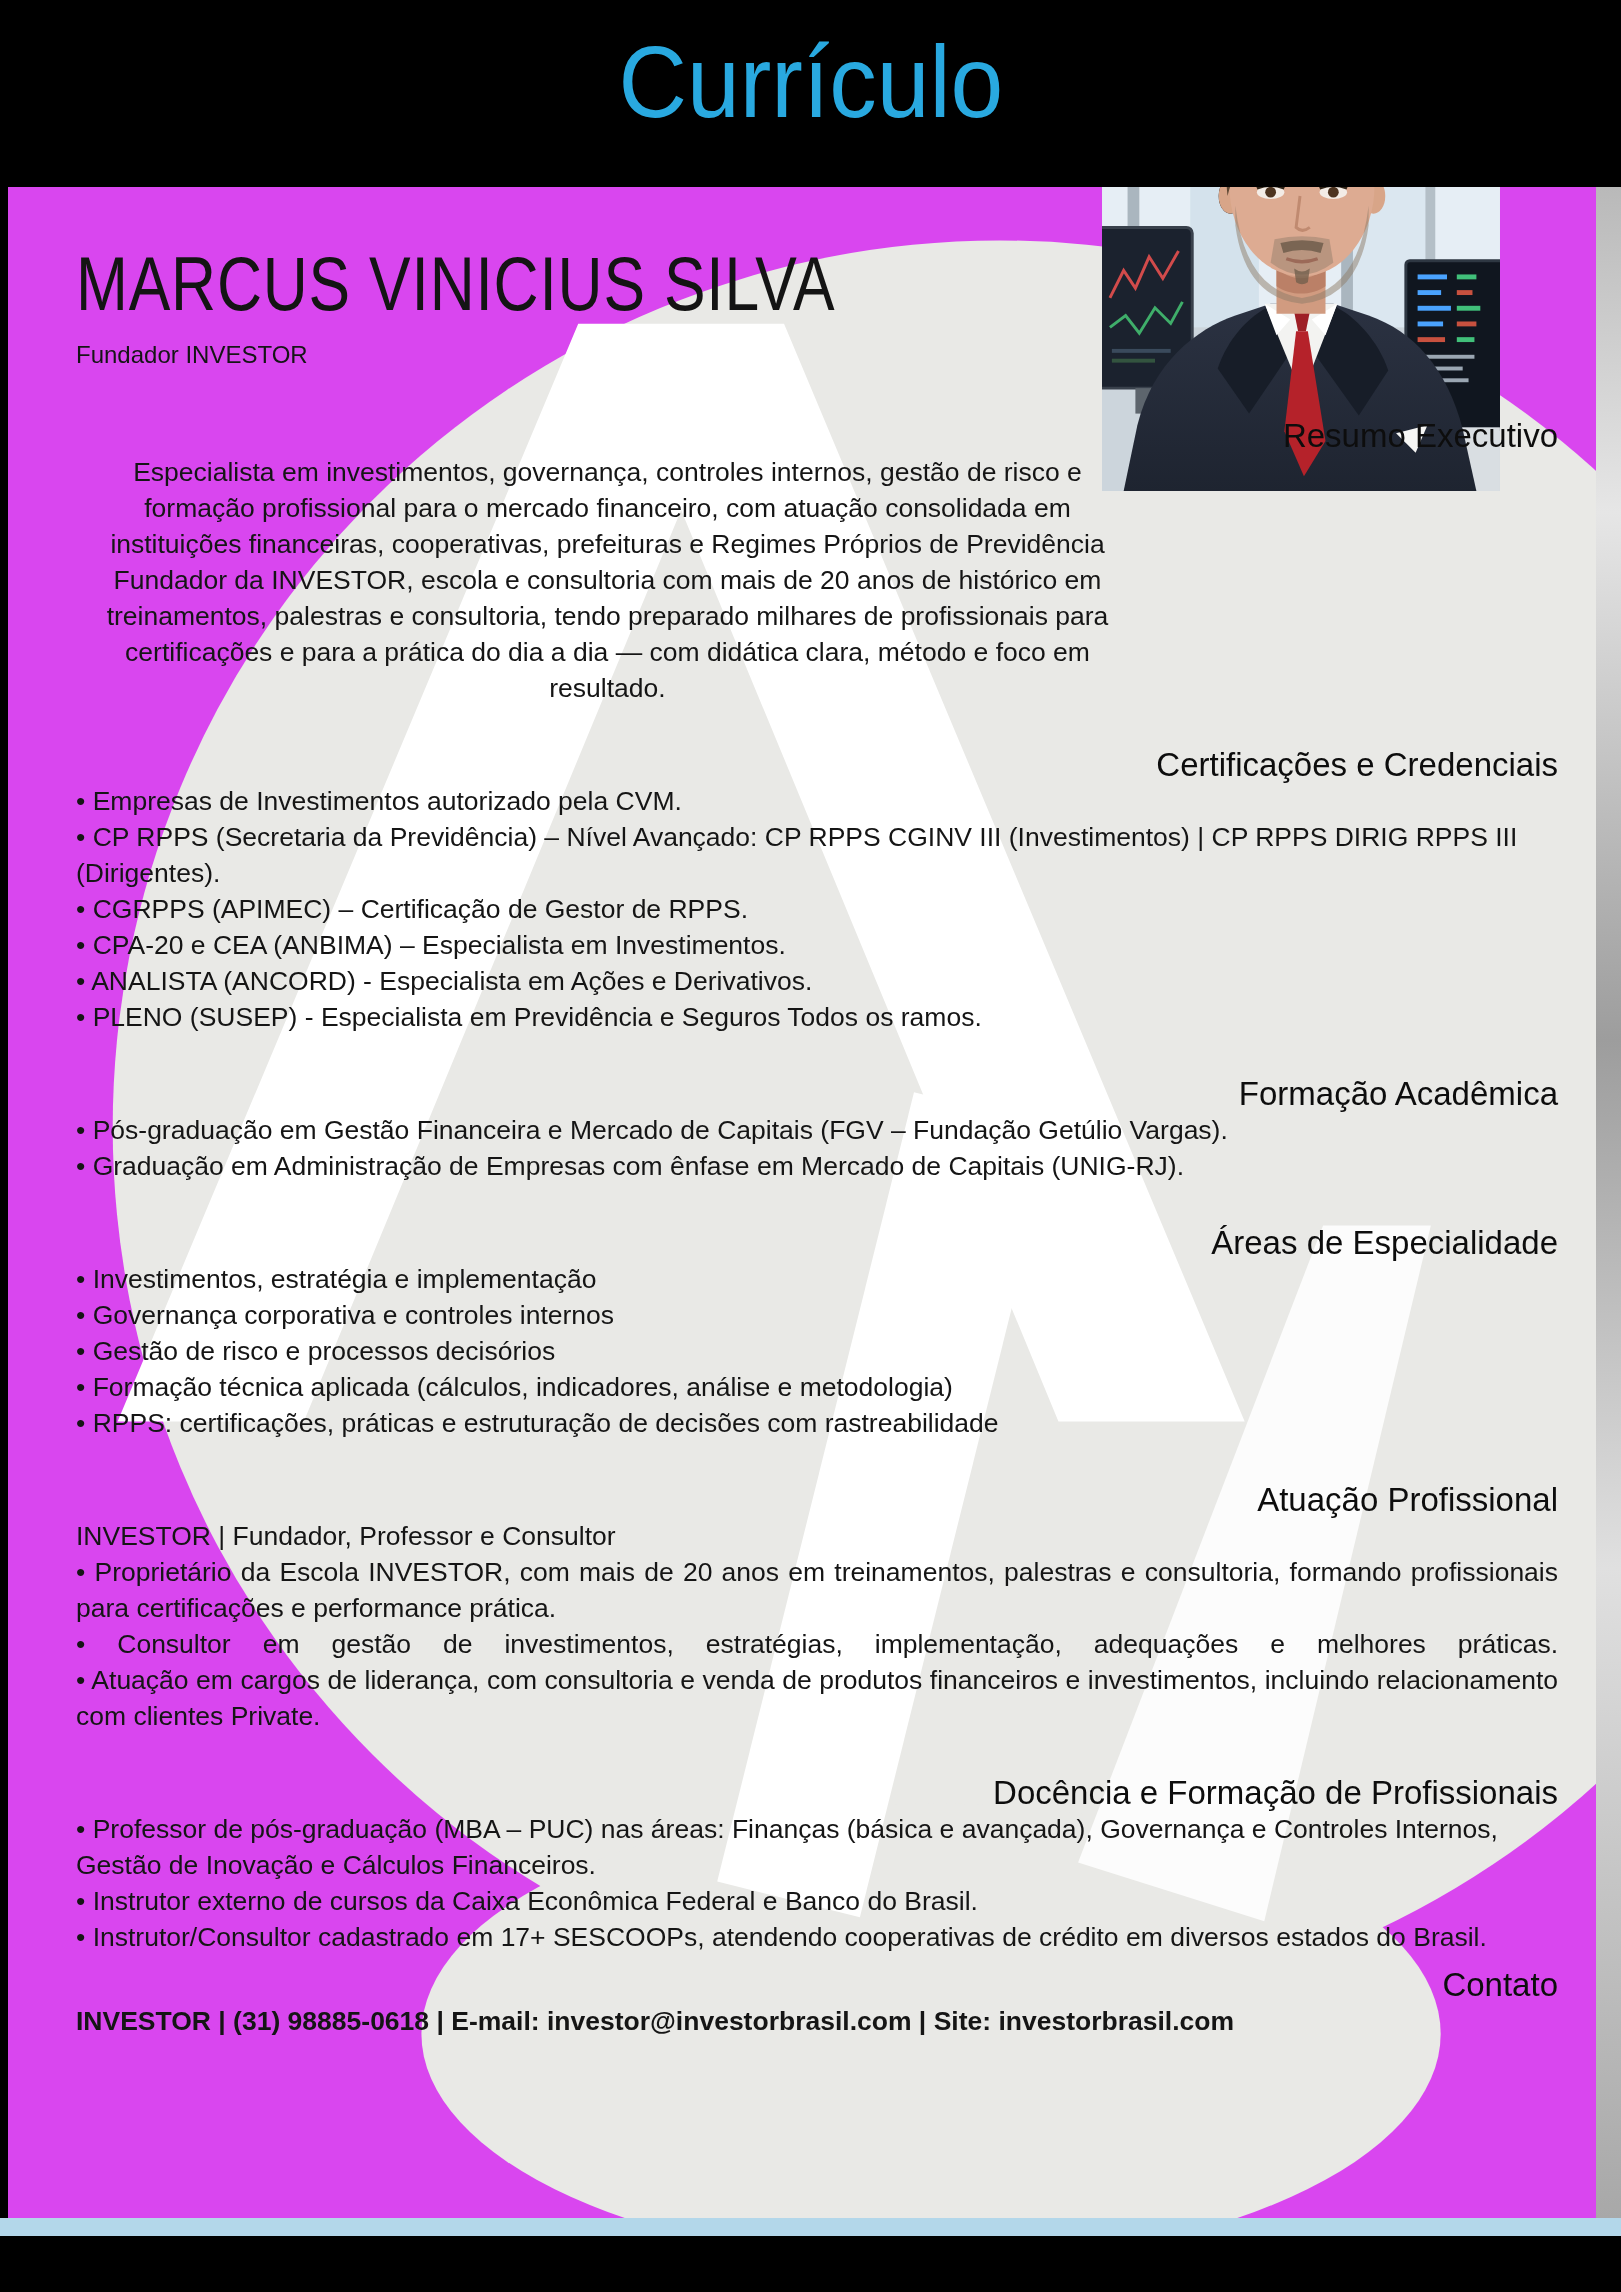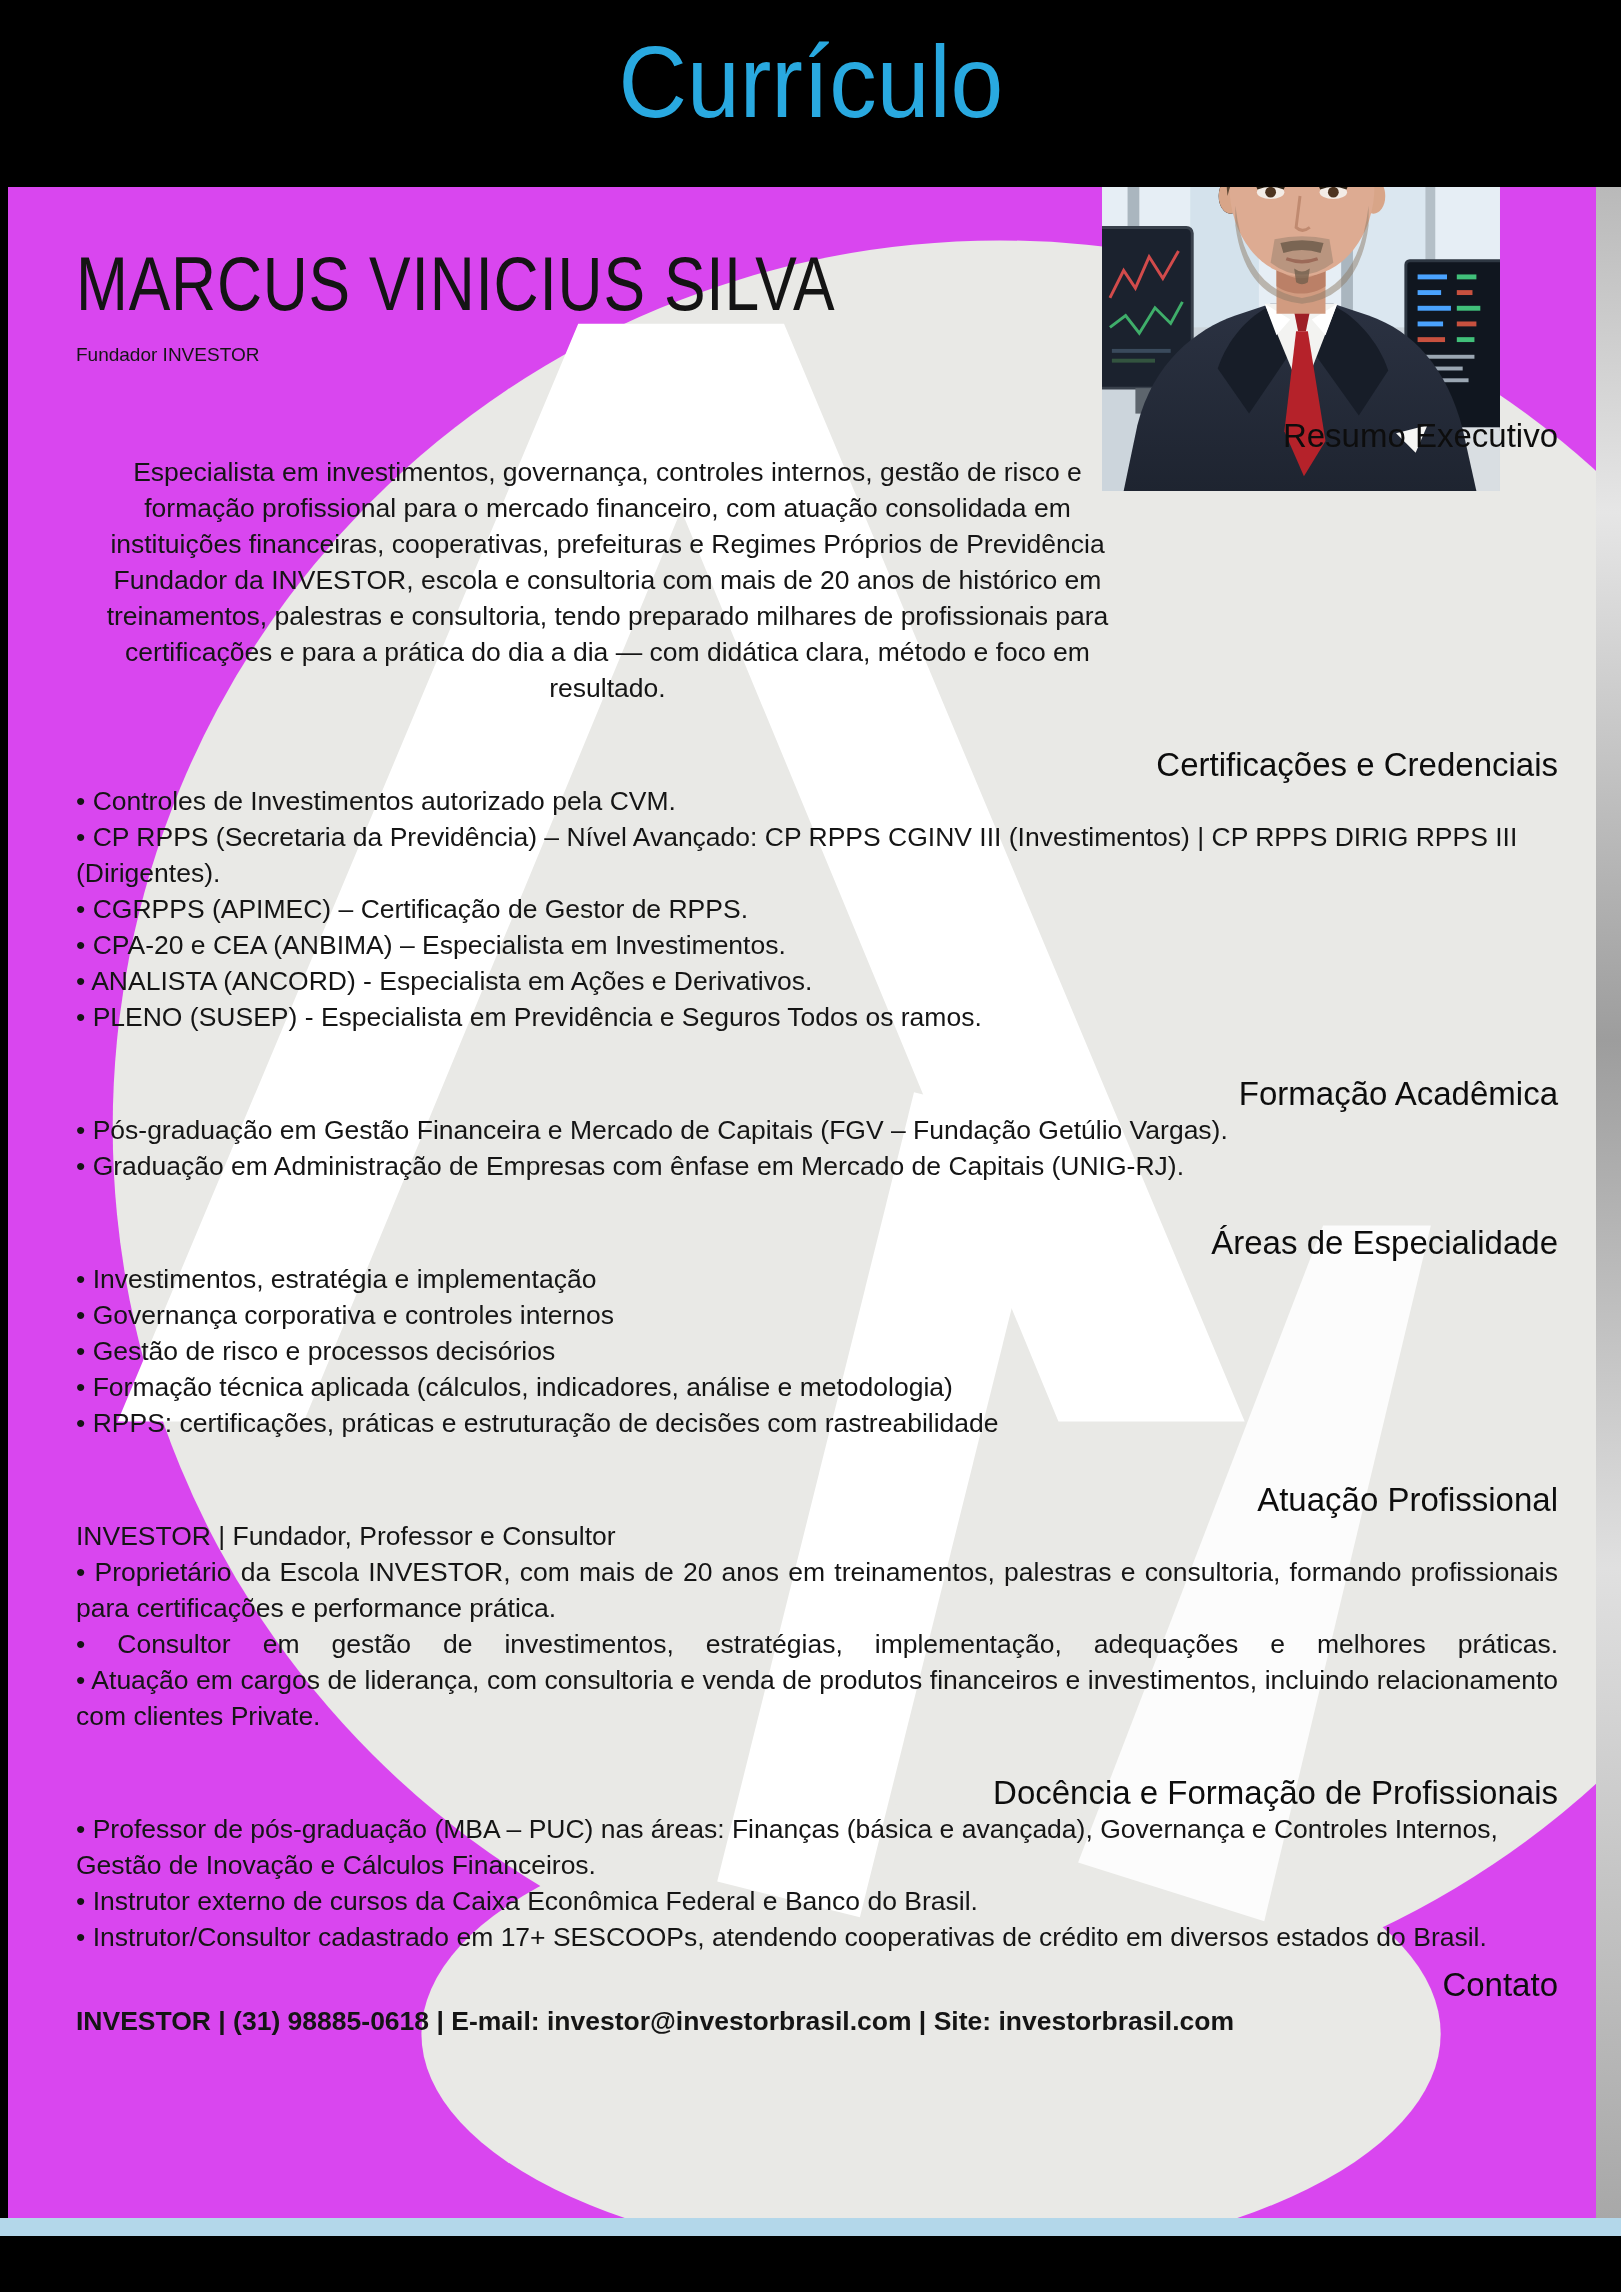--- a/index.html
+++ b/index.html
@@ -35,21 +35,21 @@
   
   .content {
     position:absolute; left:76px; top:187px; width:1482px; z-index:2;
     color:#151515; font-size:26.5px; line-height:36px;
   }
   .name {
     margin:57px 0 0; font-size:76px; line-height:1.05; font-weight:200;
     letter-spacing:1px; white-space:nowrap; color:#141414;
     transform:scaleX(.82); transform-origin:left center;
   }
-  .role { margin-top:13.7px; font-size:19px; }
+  .role { margin-top:13.7px; font-size:24px; }
 
   .sec-h { font-weight:400; font-size:33px; color:#0d0d0d; margin:41px 0 0; line-height:36px;text-align:right; }
   .sec-h.first { margin-top:45px; }
   .content p { margin:0; }
   .resumo p { width:1063px;text-align:center; }
   .resumo .p2 { }
   .subhead { line-height:36px; }
   .just { text-align:justify; }
   .fulljust { text-align:justify; text-align-last:justify; }
   .contato-h { margin-top:12px; }
@@ -192,21 +192,21 @@
     <div class="role">Fundador INVESTOR</div>
 
     <div class="resumo">
       <div class="sec-h first">Resumo Executivo</div>
       <p class="p1">Especialista em investimentos, governança, controles internos, gestão de risco e formação profissional para o mercado financeiro, com atuação consolidada em instituições financeiras, cooperativas, prefeituras e Regimes Próprios de Previdência</p>
       <p class="p2">Fundador da INVESTOR, escola e consultoria com mais de 20 anos de histórico em treinamentos, palestras e consultoria, tendo preparado milhares de profissionais para certificações e para a prática do dia a dia — com didática clara, método e foco em resultado.</p>
     </div>
 
     <div>
       <div class="sec-h">Certificações e Credenciais</div>
-      <p>•  Controles de Investimentos autorizado pela CVM.</p>
+      <p>•  Empresas de Investimentos autorizado pela CVM.</p>
       <p>•  CP RPPS (Secretaria da Previdência) – Nível Avançado: CP RPPS CGINV III (Investimentos) | CP RPPS DIRIG RPPS III (Dirigentes).</p>
       <p>•  CGRPPS (APIMEC) – Certificação de Gestor de RPPS.</p>
       <p>•  CPA-20 e CEA (ANBIMA) – Especialista em Investimentos.</p>
       <p>•  ANALISTA (ANCORD) - Especialista em Ações e Derivativos.</p>
       <p>•  PLENO (SUSEP) - Especialista em Previdência e Seguros Todos os ramos.</p>
     </div>
 
     <div>
       <div class="sec-h">Formação Acadêmica</div>
       <p>• Pós-graduação em Gestão Financeira e Mercado de Capitais (FGV – Fundação Getúlio Vargas).</p>

